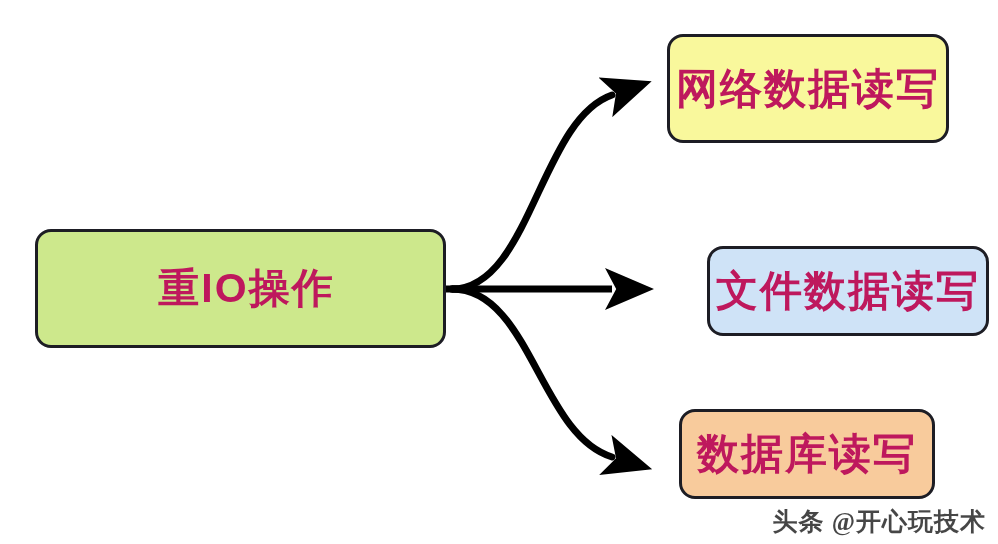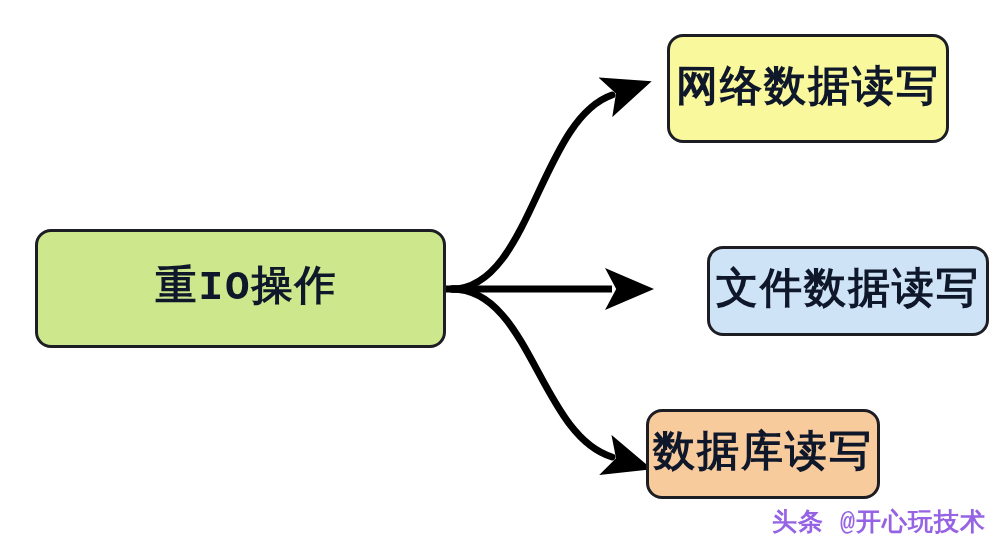--- a/index.html
+++ b/index.html
@@ -28,23 +28,23 @@
     box-sizing: border-box;
     border: 3px solid #1d1d24;
     border-radius: 16px;
     display: flex;
     align-items: center;
     justify-content: center;
     z-index: 3;
   }
 
   .node-label {
-    font-family: Liberation Mono, monospace;
+    font-family: Liberation Sans, sans-serif;
     font-weight: bold;
-    color: #0f172a;
+    color: #be185d;
     letter-spacing: 2px;
     white-space: nowrap;
     line-height: 1;
   }
 
   
   #node-root {
     left: 35px;
     top: 229px;
     width: 411px;
@@ -59,37 +59,37 @@
     width: 282px;
     height: 109px;
   }
   #node-file {
     left: 667px;
     top: 246px;
     width: 282px;
     height: 90px;
   }
   #node-database {
-    left: 646px;
+    left: 679px;
     top: 409px;
-    width: 234px;
+    width: 256px;
     height: 90px;
   }
   #node-network .node-label,
   #node-file .node-label,
   #node-database .node-label { font-size: 42px; }
 
   #watermark {
     position: absolute;
     right: 12px;
     bottom: 6px;
-    font-family: Liberation Mono, monospace;
+    font-family: Liberation Serif, serif;
     font-size: 25px;
     font-weight: bold;
-    color: #6d28d9;
+    color: #000000;
     opacity: 0.72;
     letter-spacing: 1px;
     white-space: nowrap;
     z-index: 5;
   }
 </style>
 </head>
 <body>
 
 <svg id="diagram-canvas" viewBox="0 0 998 544" xmlns="http://www.w3.org/2000/svg">

